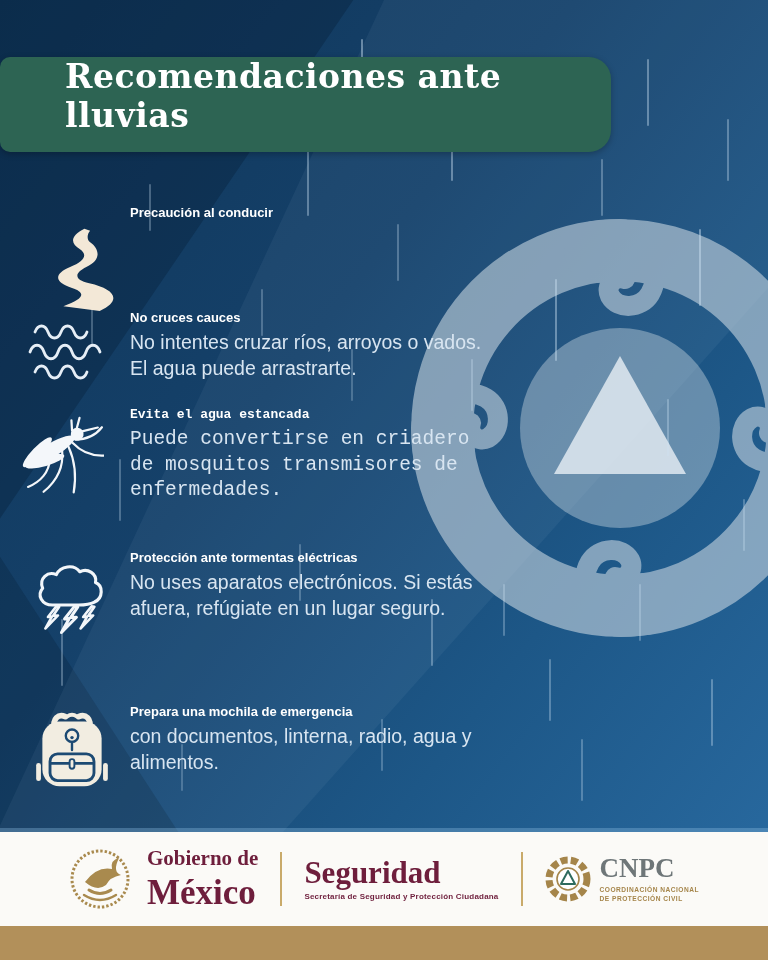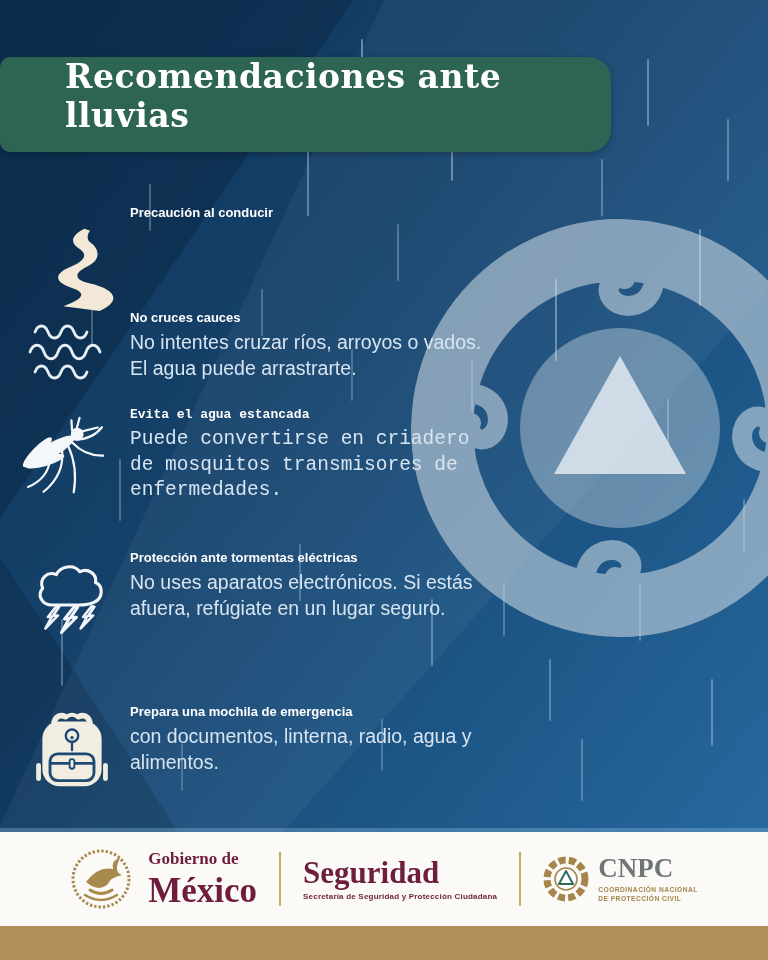--- a/index.html
+++ b/index.html
@@ -29,21 +29,21 @@
   .item .icon{position:absolute;left:26px;width:92px;display:flex;justify-content:center;}
   .item .txt{margin-left:130px;width:356px;}
   .item h3{margin:0 0 5px 0;color:#ffffff;font-size:13px;font-weight:700;white-space:nowrap;}
   .item p{margin:0;color:#d8e5f1;font-size:19.5px;line-height:1.32;}
   .footer-white{
     position:absolute;left:0;top:832px;width:768px;height:94px;background:#fbfaf7;
     display:flex;align-items:center;justify-content:center;
   }
   .logo-row{display:flex;align-items:center;gap:16px;}
   .gob-text{color:#6e1e3c;font-family:"Liberation Serif",serif;font-weight:700;line-height:1;}
-  .gob-line1{font-size:17px;display:block;}
+  .gob-line1{font-size:21px;display:block;}
   .gob-line2{font-size:35px;display:block;margin-top:6px;}
   .vdivider{width:2px;height:54px;background:#c9aa6a;margin:0 6px;}
   .seg-title{color:#6e1e3c;font-family:"Liberation Serif",serif;font-weight:700;font-size:31px;line-height:1;display:block;}
   .seg-sub{color:#6e1e3c;font-weight:700;font-size:8px;display:block;margin-top:4px;letter-spacing:.2px;}
   .cnpc{display:flex;align-items:center;gap:9px;}
   .cnpc-acr{color:#6e7678;font-family:"Liberation Serif",serif;font-weight:700;font-size:27px;line-height:1;display:block;}
   .cnpc-sub{color:#a5854a;font-weight:700;font-size:6.6px;letter-spacing:.5px;line-height:1.4;display:block;margin-top:3px;}
   .gold-bar{position:absolute;left:0;top:926px;width:768px;height:34px;background:#b2905a;}
 </style>
 </head>

